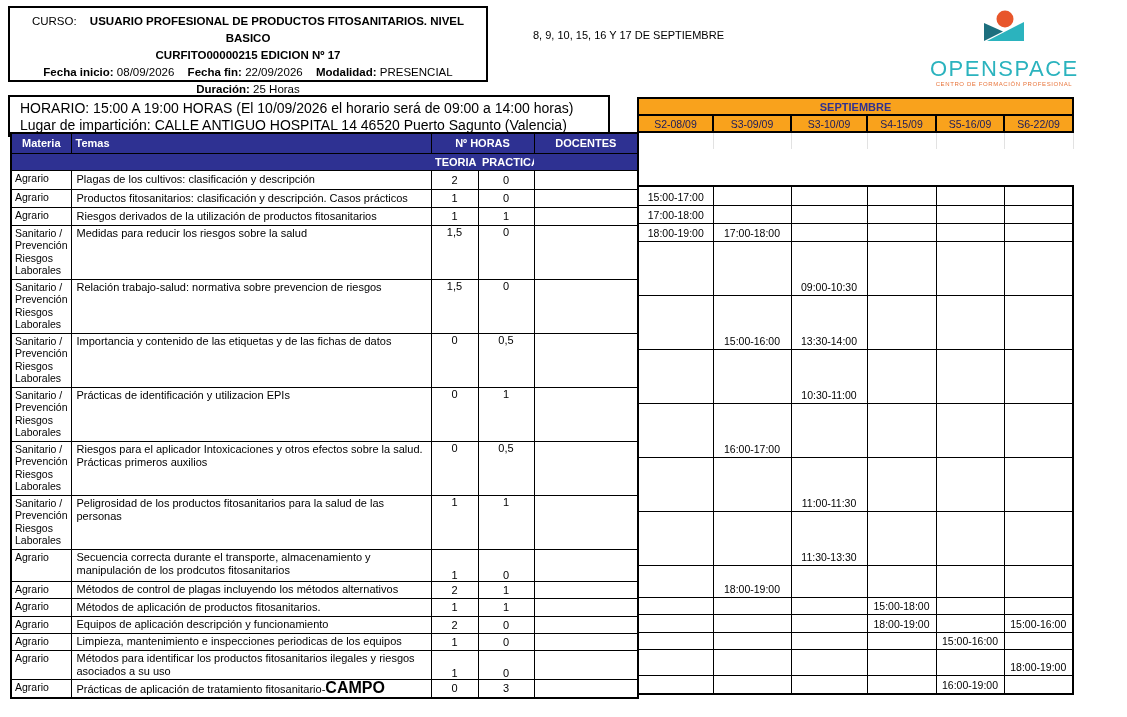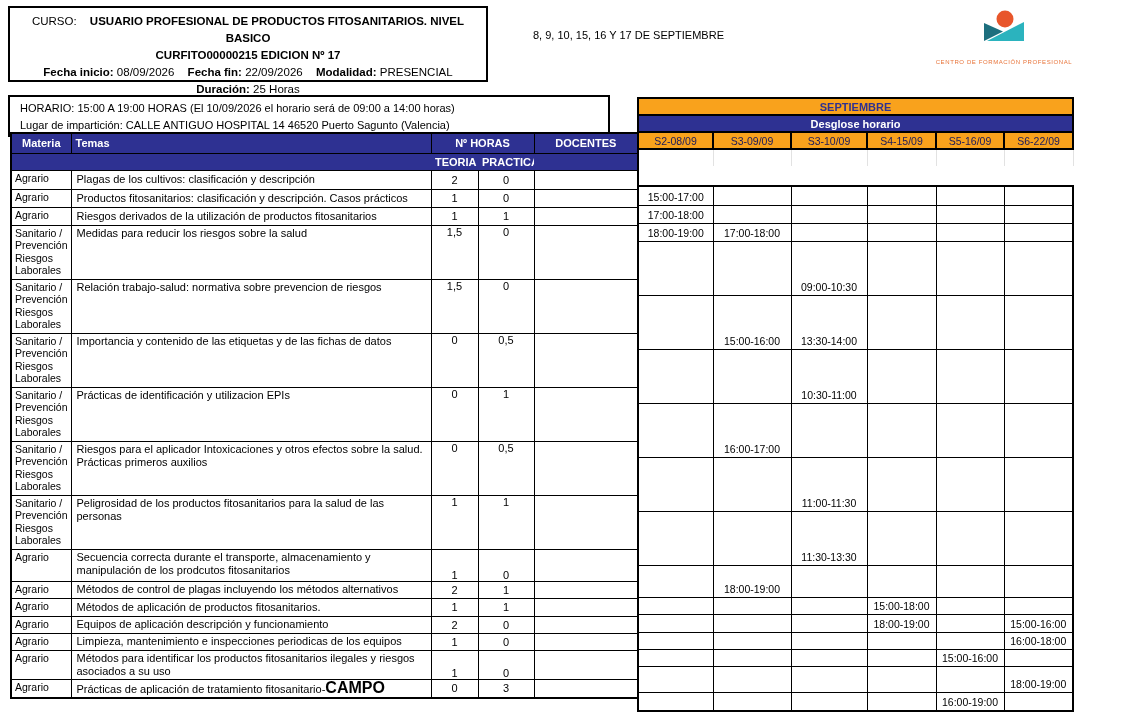--- a/index.html
+++ b/index.html
@@ -22,21 +22,21 @@
   .dates-note { position:absolute; left:533px; top:29px; font-size:11px; }
 
   
   .logo { position:absolute; left:930px; top:10px; width:148px; text-align:center; }
   .logo-name { font-size:22px; letter-spacing:1.5px; color:#2BB3BE; line-height:22px; }
   .logo-tagline { font-size:6px; letter-spacing:0.6px; color:#E8743A; margin-top:1px; }
 
   
   .horario-box {
     position:absolute; left:8px; top:95px; width:602px; height:42px;
-    border:2px solid #000; font-size:11px; line-height:17px; padding:3px 10px;
+    border:2px solid #000; font-size:14px; line-height:17px; padding:3px 10px;
   }
 
   
   table { border-collapse:collapse; table-layout:fixed; }
   .sched-head { position:absolute; left:637px; top:97px; width:435px; }
   .sched-head td { overflow:hidden; white-space:nowrap; }
   td.month  { background:#F9A21C; color:#2E3192; font-weight:bold; font-size:11px; text-align:center; border:2px solid #000; height:17px; }
   td.desglose { background:#2E3192; color:#fff; font-weight:bold; font-size:11px; text-align:center; border:2px solid #000; height:17px; }
   td.session { background:#F9A21C; color:#1a1a5e; font-size:10.5px; text-align:center; border:2px solid #000; height:17px; }
   td.day { background:#fff; color:#000; font-size:11.5px; text-align:center; border:2px solid #000; height:20px; }
@@ -94,20 +94,21 @@
   </div>
 
   <div class="dates-note">8, 9, 10, 15, 16 Y 17 DE SEPTIEMBRE</div>
 
   <div class="logo">
     <svg width="56" height="44" viewBox="0 0 56 44">
       <polygon points="48,12 48,31 11,31" fill="#2BB3BE"></polygon>
       <polygon points="8,13 27,21.5 8,31" fill="#1D6F7E"></polygon>
       <circle cx="29" cy="9" r="8.5" fill="#E8562B"></circle>
     </svg>
+    <div class="logo-name">OPENSPACE</div>
     <div class="logo-tagline">CENTRO DE FORMACIÓN PROFESIONAL</div>
   </div>
 
   <div class="horario-box">
     <div>HORARIO: 15:00 A 19:00 HORAS (El 10/09/2026 el horario será de 09:00 a 14:00 horas)</div>
     <div>Lugar de impartición: CALLE ANTIGUO HOSPITAL 14 46520 Puerto Sagunto (Valencia)</div>
   </div>
 
   <table class="sched-head">
     <colgroup>
@@ -115,23 +116,20 @@
         <col style="width:78px">
         <col style="width:76px">
         <col style="width:69px">
         <col style="width:68px">
         <col style="width:69px">
       </colgroup>
     <tbody>
         <tr>
           <td class="month" colspan="6">SEPTIEMBRE</td>
         </tr>
-    <tr>
-          <td class="desglose" colspan="6">Desglose horario</td>
-        </tr>
     <tr id="sessions-row">
           <td class="session">S2-08/09</td>
           <td class="session">S3-09/09</td>
           <td class="session">S3-10/09</td>
           <td class="session">S4-15/09</td>
           <td class="session">S5-16/09</td>
           <td class="session">S6-22/09</td>
         </tr>
     <tr id="band-row">
           <td class="band"></td>
@@ -242,28 +240,20 @@
           <td class="time"></td>
           <td class="time"></td>
         </tr>
         <tr style="height: 18px;">
           <td class="time"></td>
           <td class="time"></td>
           <td class="time"></td>
           <td class="time">18:00-19:00</td>
           <td class="time"></td>
           <td class="time">15:00-16:00</td>
-        </tr>
-        <tr style="height: 17px;">
-          <td class="time"></td>
-          <td class="time"></td>
-          <td class="time"></td>
-          <td class="time"></td>
-          <td class="time"></td>
-          <td class="time">16:00-18:00</td>
         </tr>
         <tr style="height: 17px;">
           <td class="time"></td>
           <td class="time"></td>
           <td class="time"></td>
           <td class="time"></td>
           <td class="time">15:00-16:00</td>
           <td class="time"></td>
         </tr>
         <tr style="height: 26px;">

